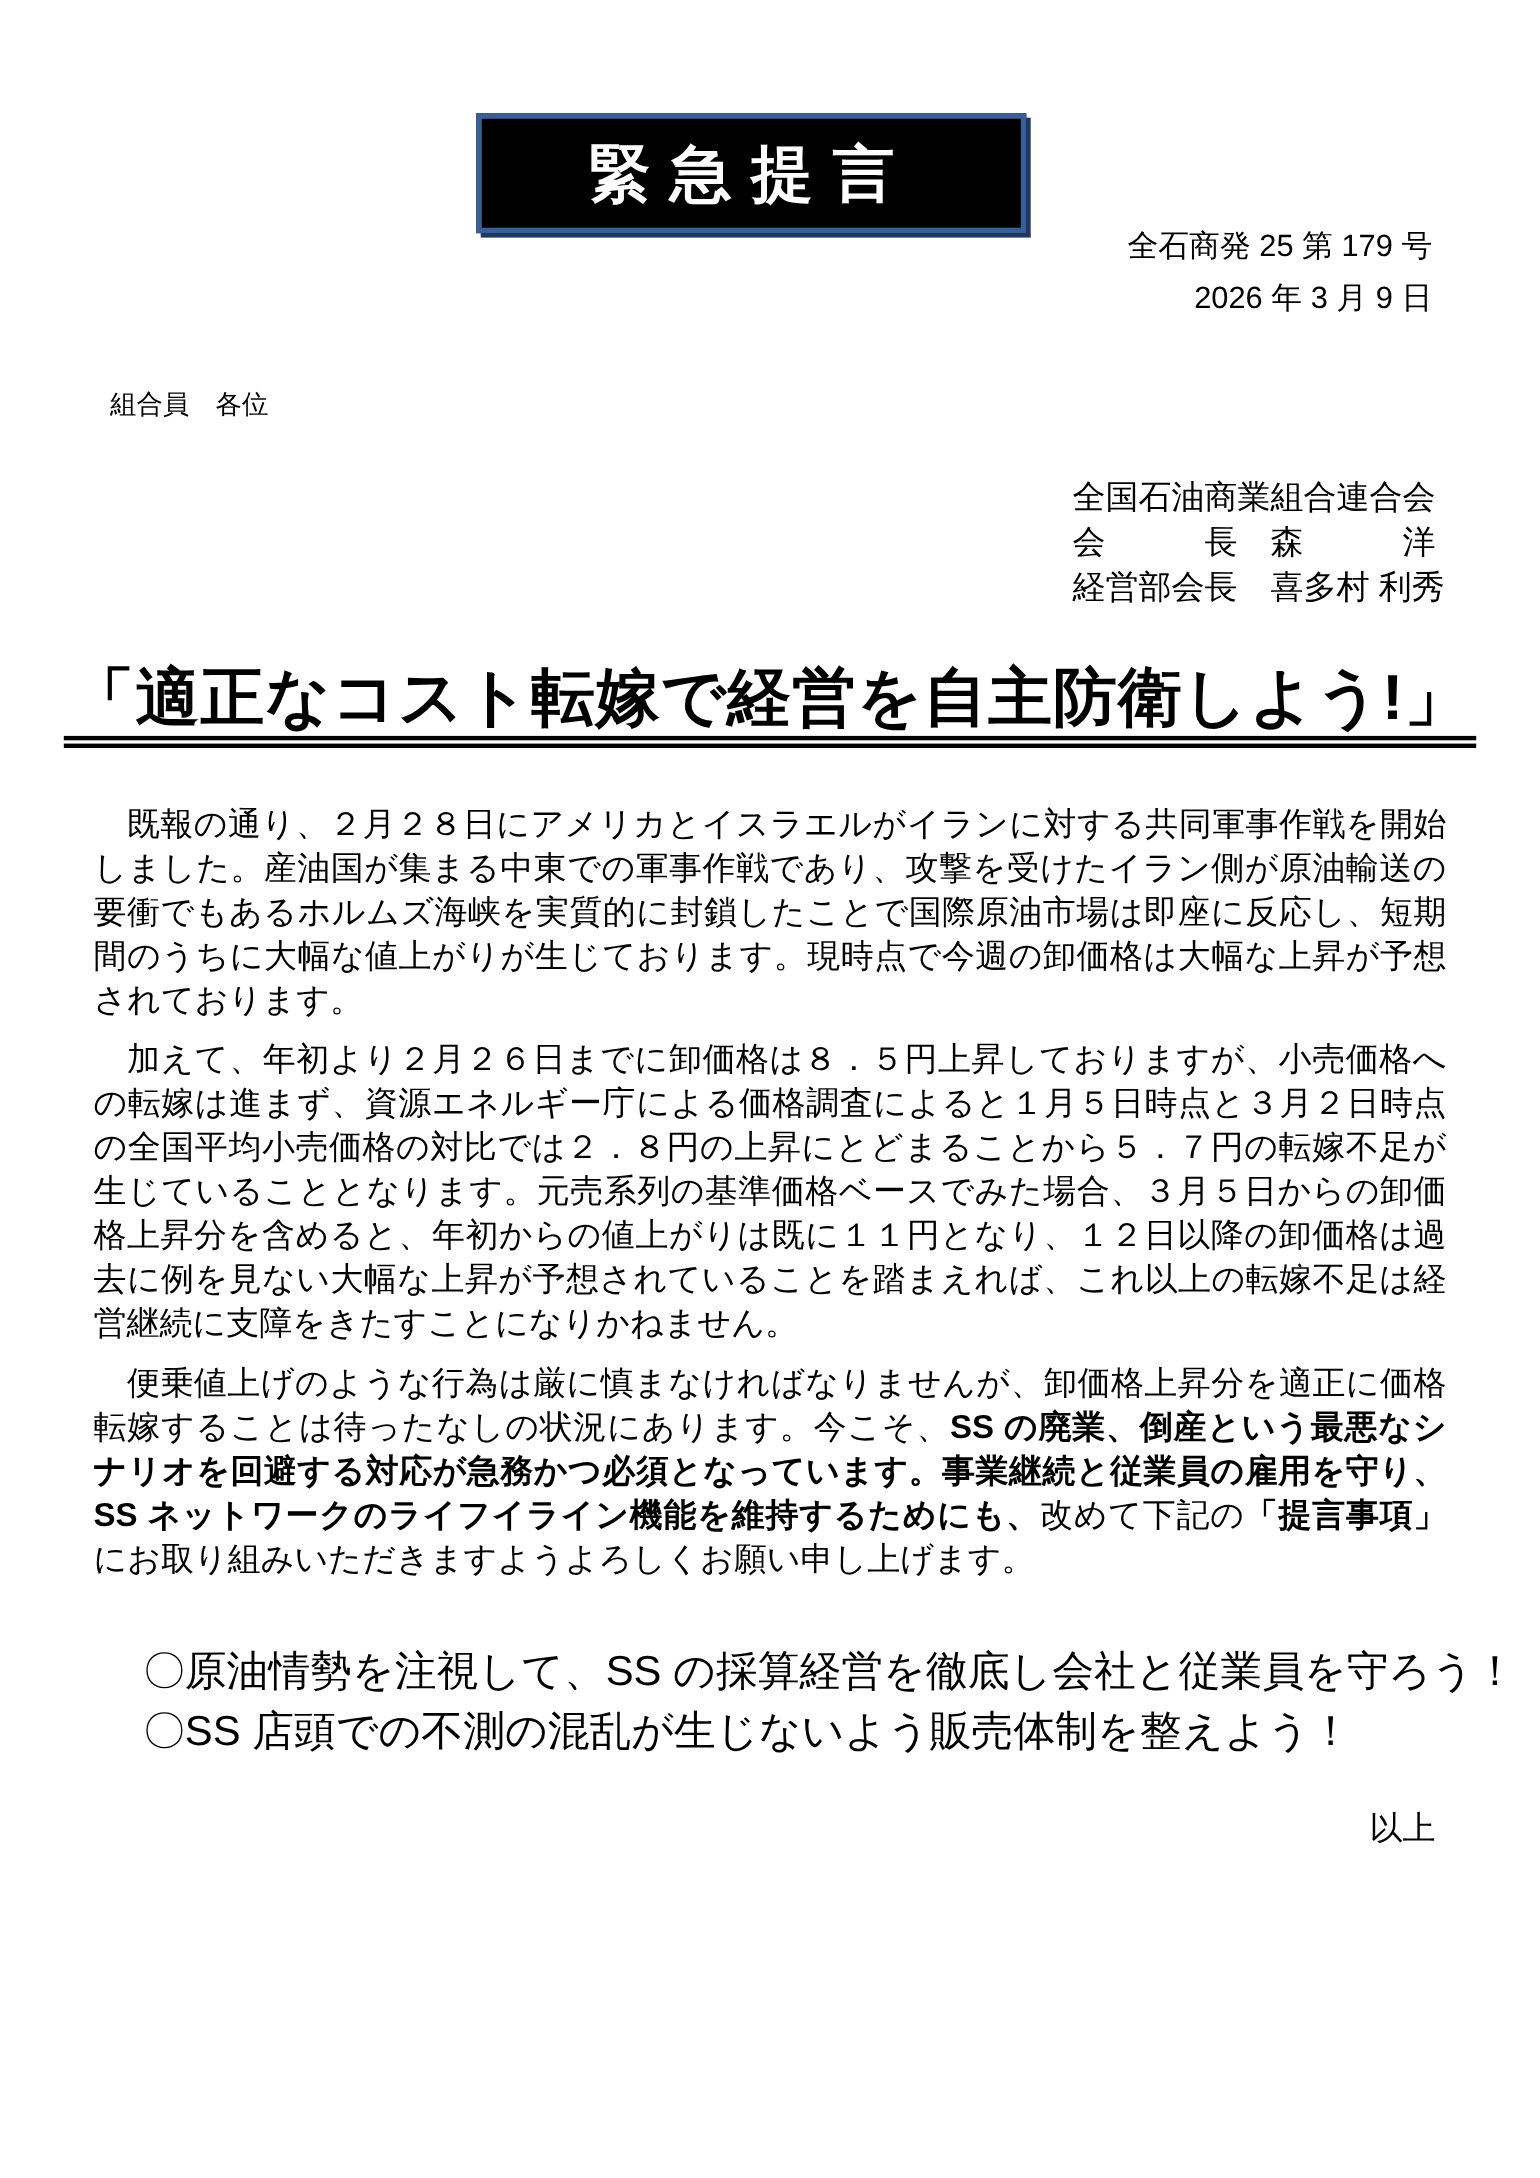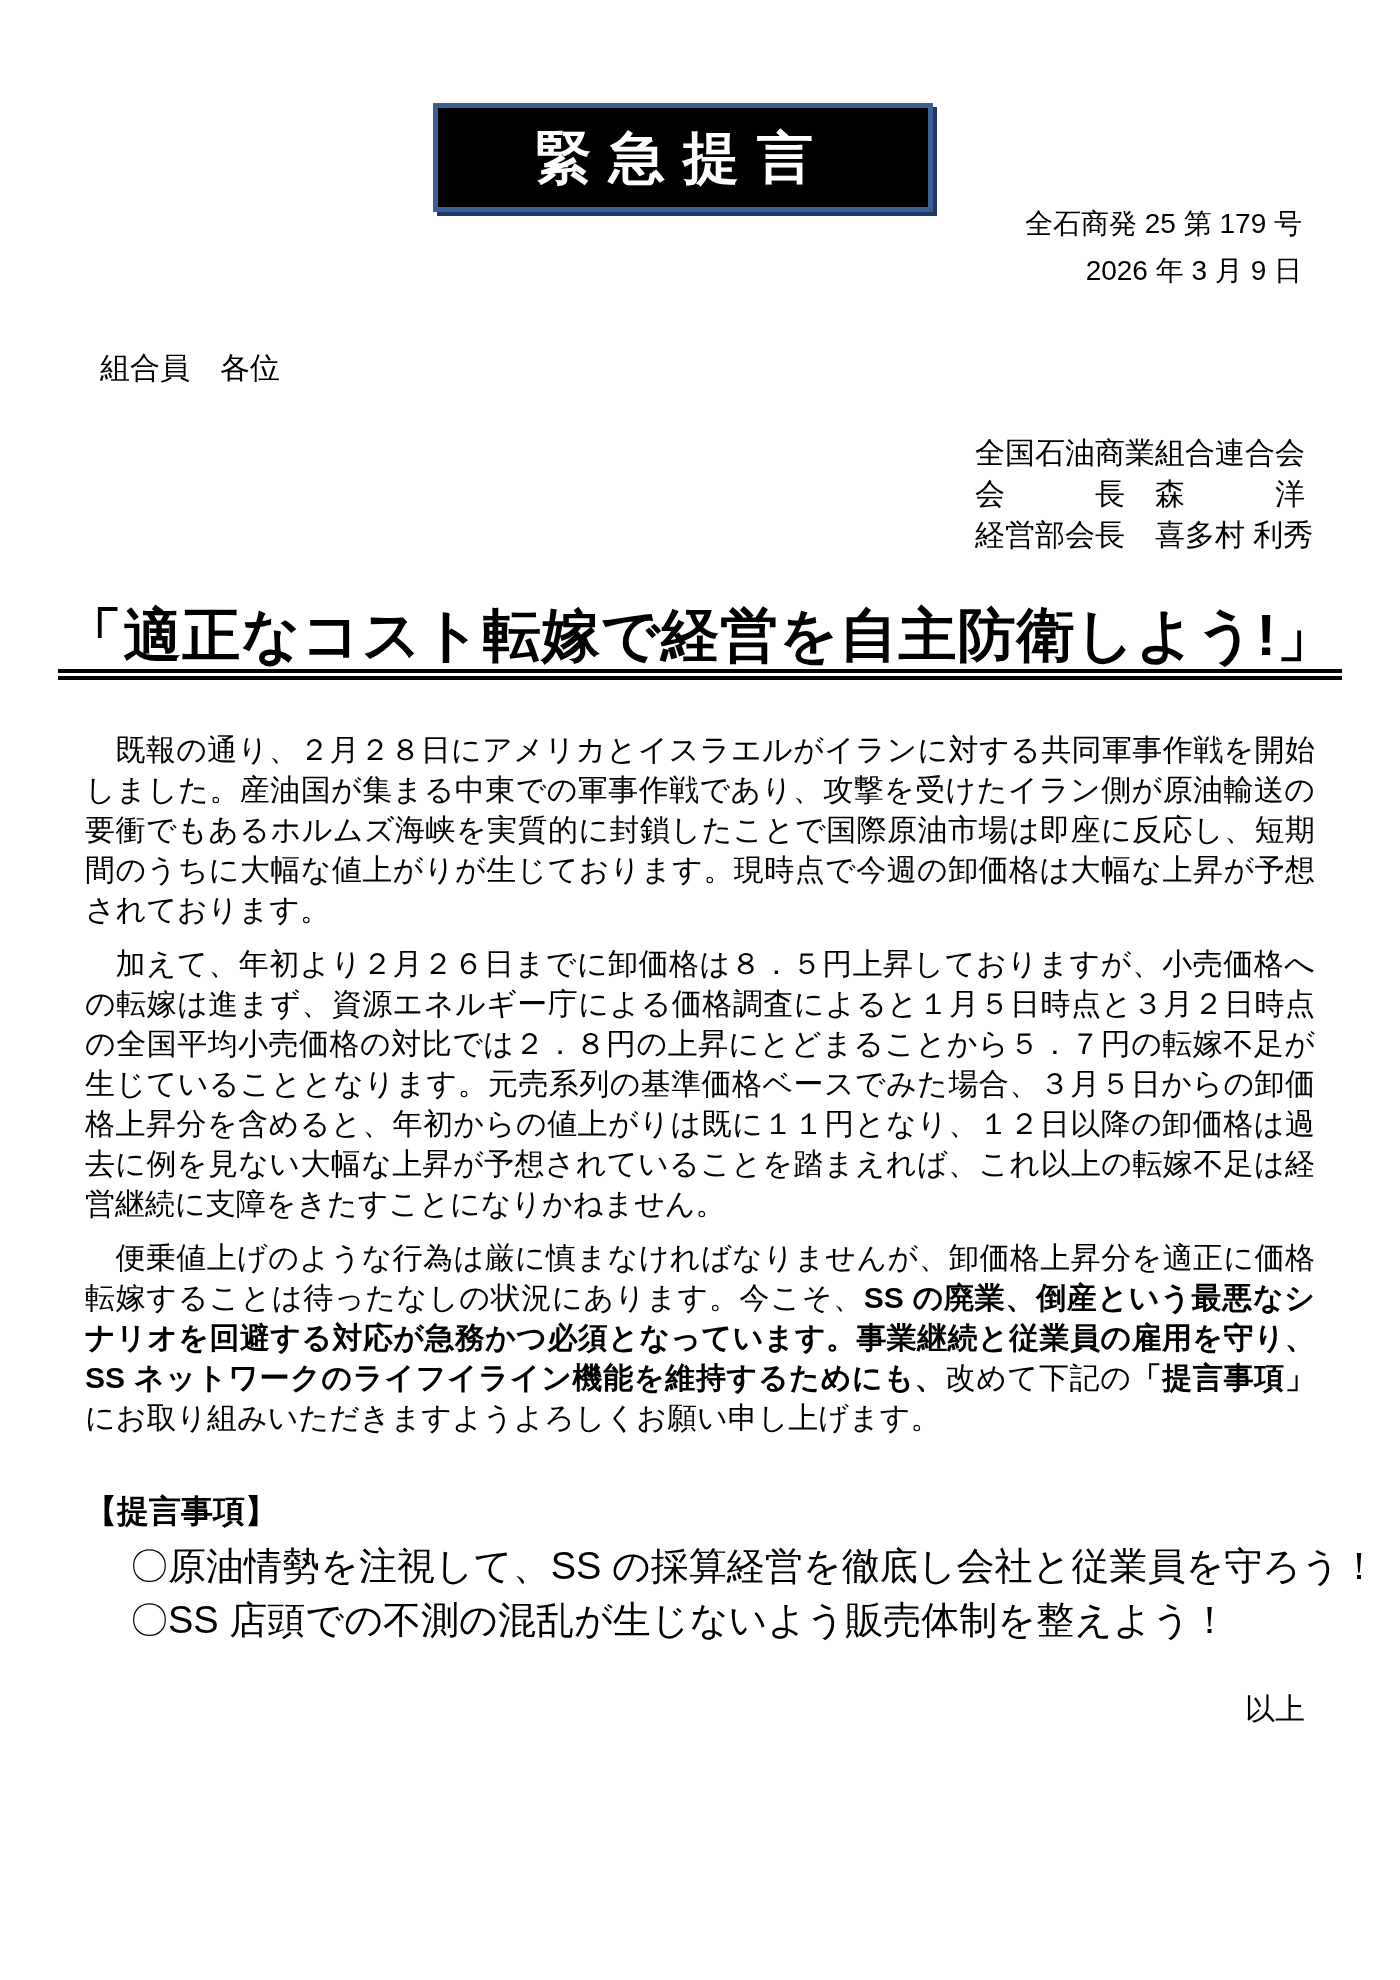--- a/index.html
+++ b/index.html
@@ -40,21 +40,21 @@
   
   .doc-meta {
     margin: -12px 98px 12px 0;
     text-align: right;
     font-size: 28px;
     line-height: 47px;
   }
   
   .addressee {
     margin: 55px 0 0 100px;
-    font-size: 30px;
+    font-size: 24px;
     line-height: 38px;
   }
   
   .sender {
     margin: 45px 0 0 975px;
     font-size: 30px;
     line-height: 41px;
   }
   
   .title-wrap {
@@ -134,20 +134,19 @@
     <h1 class="main-title">「適正なコスト転嫁で経営を自主防衛しよう!」</h1>
   </div>
 
   <p class="body-p first">　既報の通り、２月２８日にアメリカとイスラエルがイランに対する共同軍事作戦を開始しました。産油国が集まる中東での軍事作戦であり、攻撃を受けたイラン側が原油輸送の要衝でもあるホルムズ海峡を実質的に封鎖したことで国際原油市場は即座に反応し、短期間のうちに大幅な値上がりが生じております。現時点で今週の卸価格は大幅な上昇が予想されております。</p>
 
   <p class="body-p">　加えて、年初より２月２６日までに卸価格は８．５円上昇しておりますが、小売価格への転嫁は進まず、資源エネルギー庁による価格調査によると１月５日時点と３月２日時点の全国平均小売価格の対比では２．８円の上昇にとどまることから５．７円の転嫁不足が生じていることとなります。元売系列の基準価格ベースでみた場合、３月５日からの卸価格上昇分を含めると、年初からの値上がりは既に１１円となり、１２日以降の卸価格は過去に例を見ない大幅な上昇が予想されていることを踏まえれば、これ以上の転嫁不足は経営継続に支障をきたすことになりかねません。</p>
 
   <p class="body-p"><span>　便乗値上げのような行為は厳に慎まなければなりませんが、卸価格上昇分を適正に価格転嫁することは待ったなしの状況にあります。今こそ、</span><span class="bold">SS の廃業、倒産という最悪なシナリオを回避する対応が急務かつ必須となっています。事業継続と従業員の雇用を守り、SS ネットワークのライフイライン機能を維持するためにも、</span><span>改めて下記の</span><span class="bold">「提言事項」</span><span>にお取り組みいただきますようよろしくお願い申し上げます。</span></p>
 
   <div class="proposals">
-    <div class="prop-heading">【提言事項】</div>
     <div class="prop-item">〇原油情勢を注視して、SS の採算経営を徹底し会社と従業員を守ろう！</div>
     <div class="prop-item">〇SS 店頭での不測の混乱が生じないよう販売体制を整えよう！</div>
   </div>
 
   <div class="closing">以上</div>
 
 </div>
 
 </body></html>

